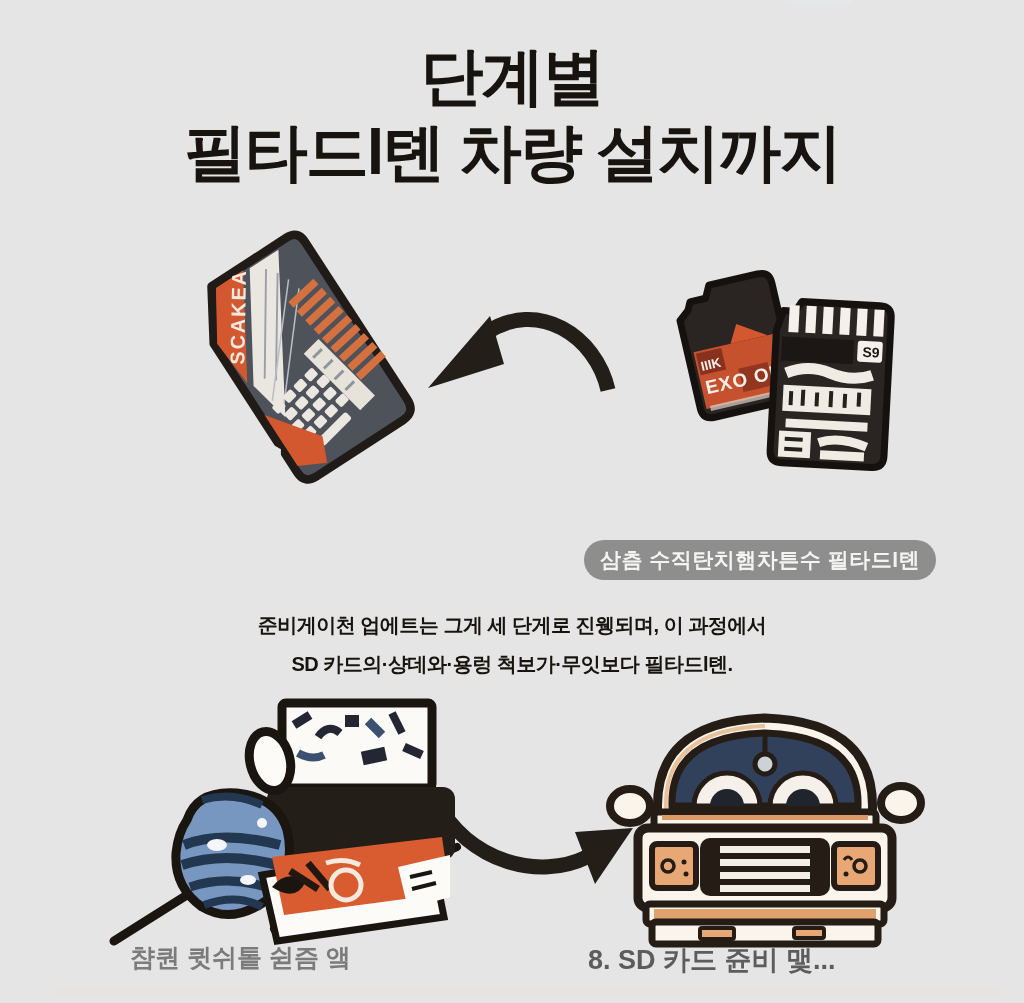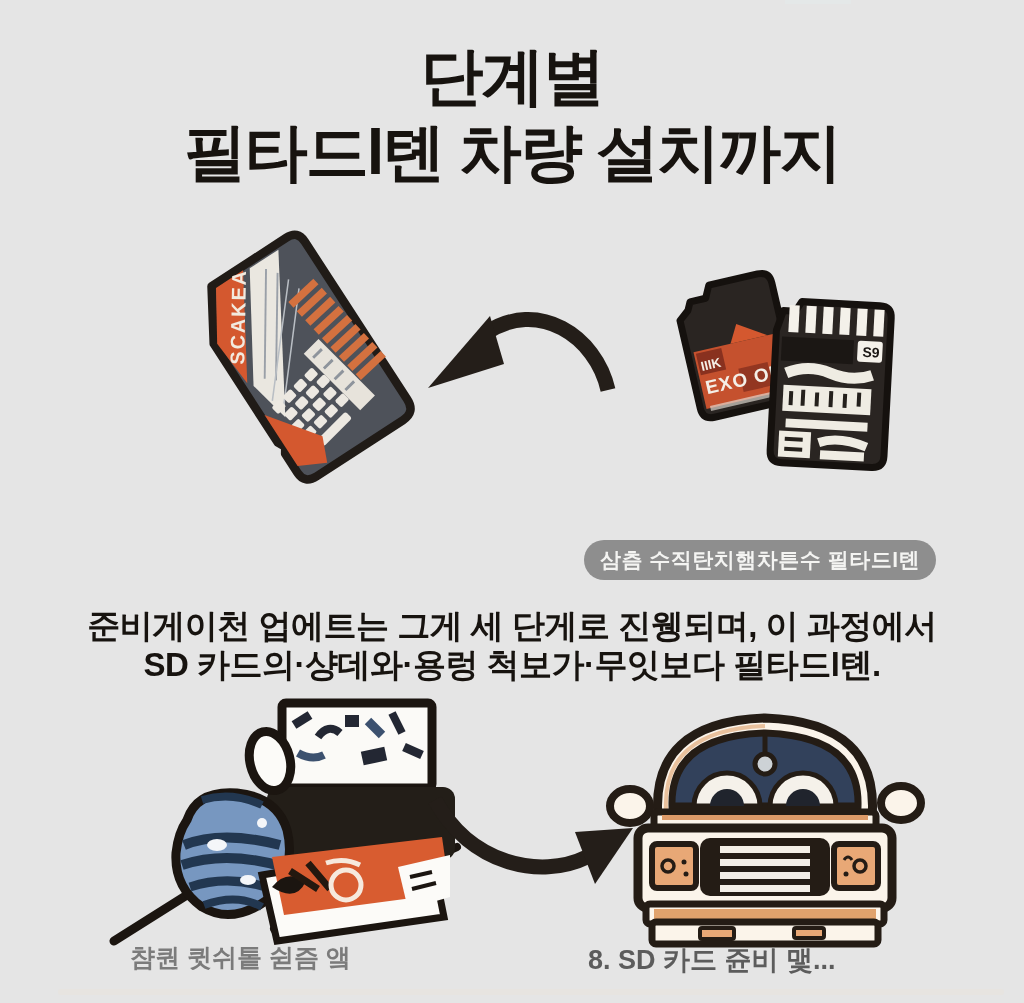--- a/index.html
+++ b/index.html
@@ -11,21 +11,21 @@
   .title-line1{top:40px;display:flex;justify-content:center;gap:18px;}
   .t-red{color:#7b1e1e;}
   .title-line2{top:116px;}
   .pill{position:absolute;background:#8e8e8e;border-radius:21px;display:flex;
         align-items:center;justify-content:center;font-weight:700;font-size:21px;
         letter-spacing:0.5px;white-space:nowrap;}
   .pill-left{left:123px;top:485px;width:357px;height:38px;color:#4a4a4a;
              text-shadow:0 1px 0 rgba(255,255,255,.35);}
   .pill-right{left:584px;top:516px;width:352px;height:40px;color:#f4f4f2;margin-top:24px;}
   .para{position:absolute;left:0;right:0;top:606px;text-align:center;color:#17130f;
-        font-weight:700;font-size:33px;line-height:39px;letter-spacing:-0.5px;white-space:nowrap;}
+        font-weight:700;font-size:20px;line-height:39px;letter-spacing:-0.5px;white-space:nowrap;}
   .cap{position:absolute;text-align:left;font-weight:700;white-space:nowrap;}
   .cap-left{left:130px;top:941px;width:360px;font-size:25px;color:#7b7b7b;}
   .cap-right{left:588px;top:942px;width:330px;font-size:27px;color:#5c5c5c;font-weight:600;}
   .illus{position:absolute;}
   .illus svg{overflow:visible;display:block;}
   .bottom-band{position:absolute;left:58px;top:989px;width:946px;height:6px;
                background:#e7e4df;border-radius:3px;opacity:.85;}
 </style>
 </head>
 <body>

